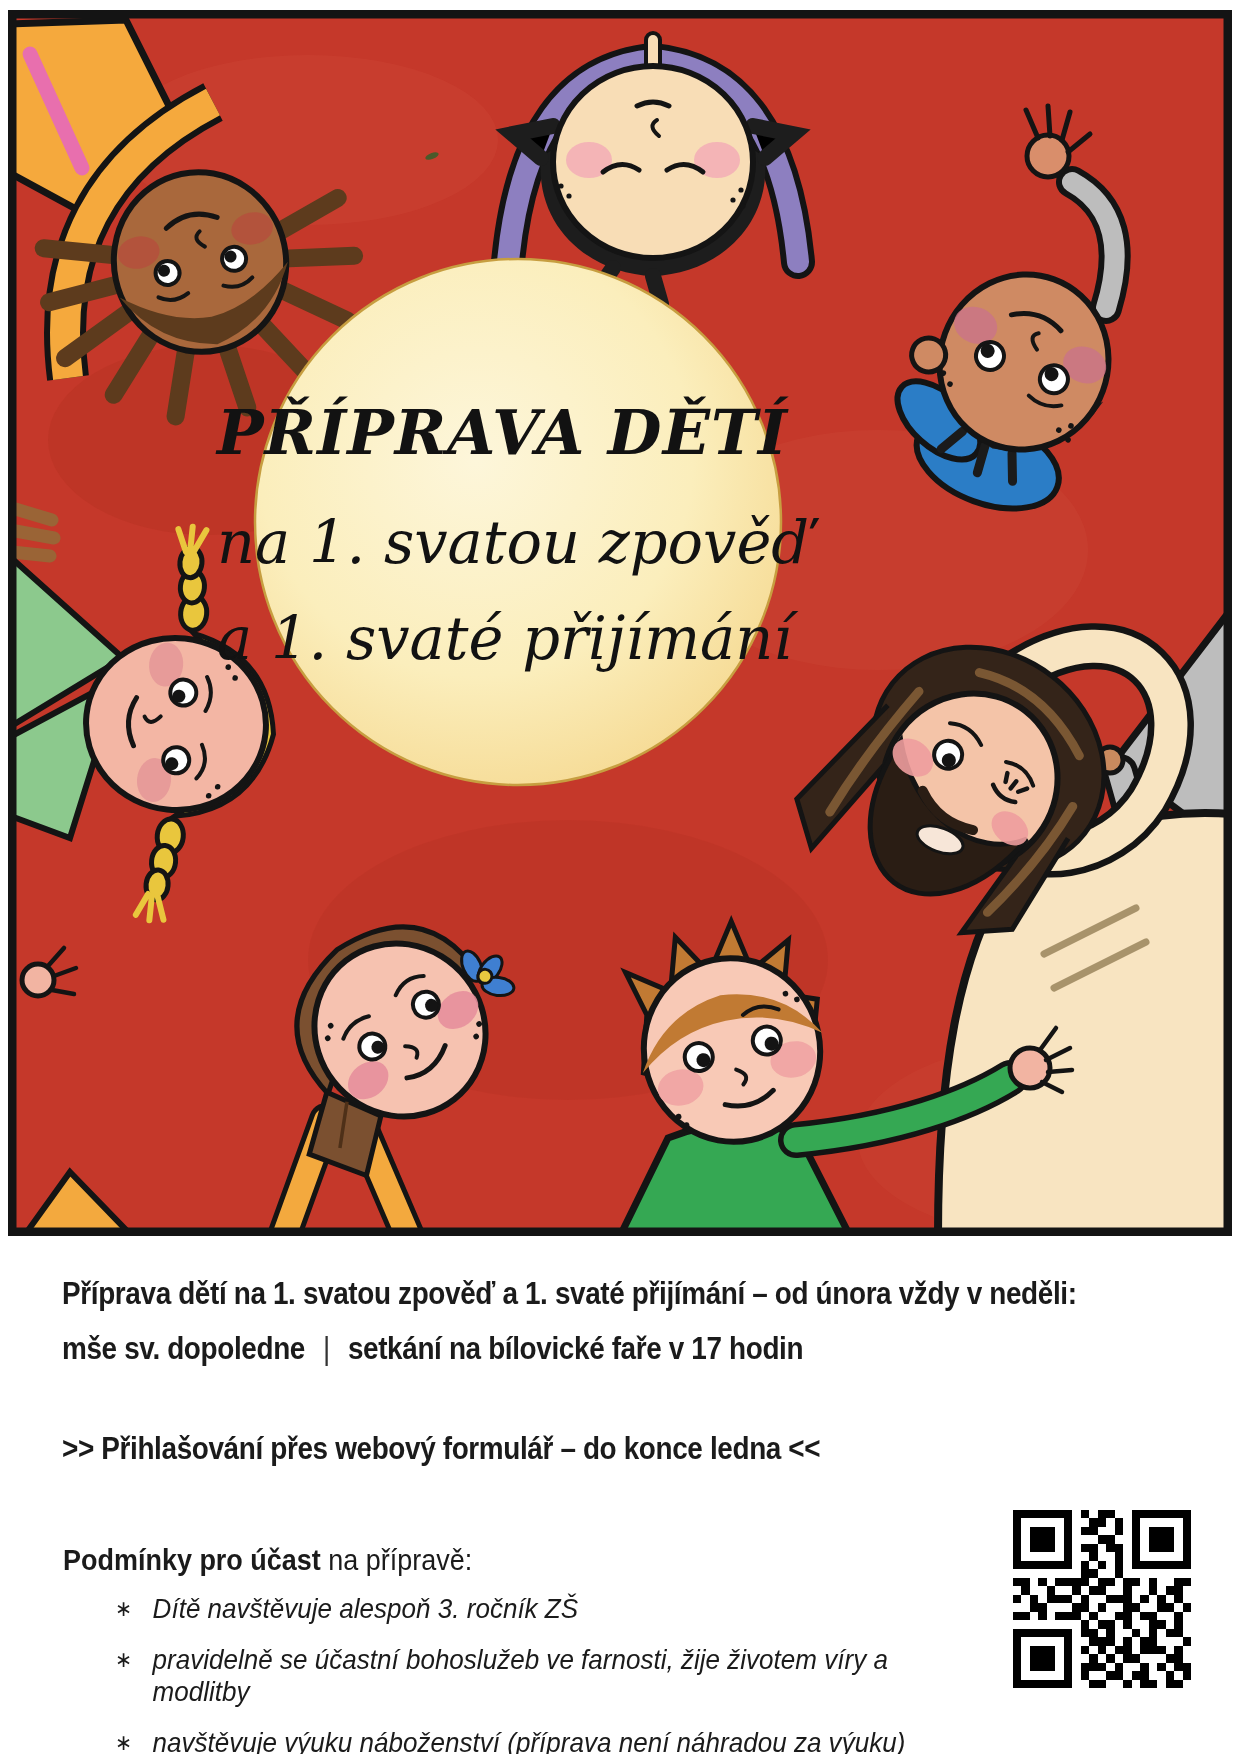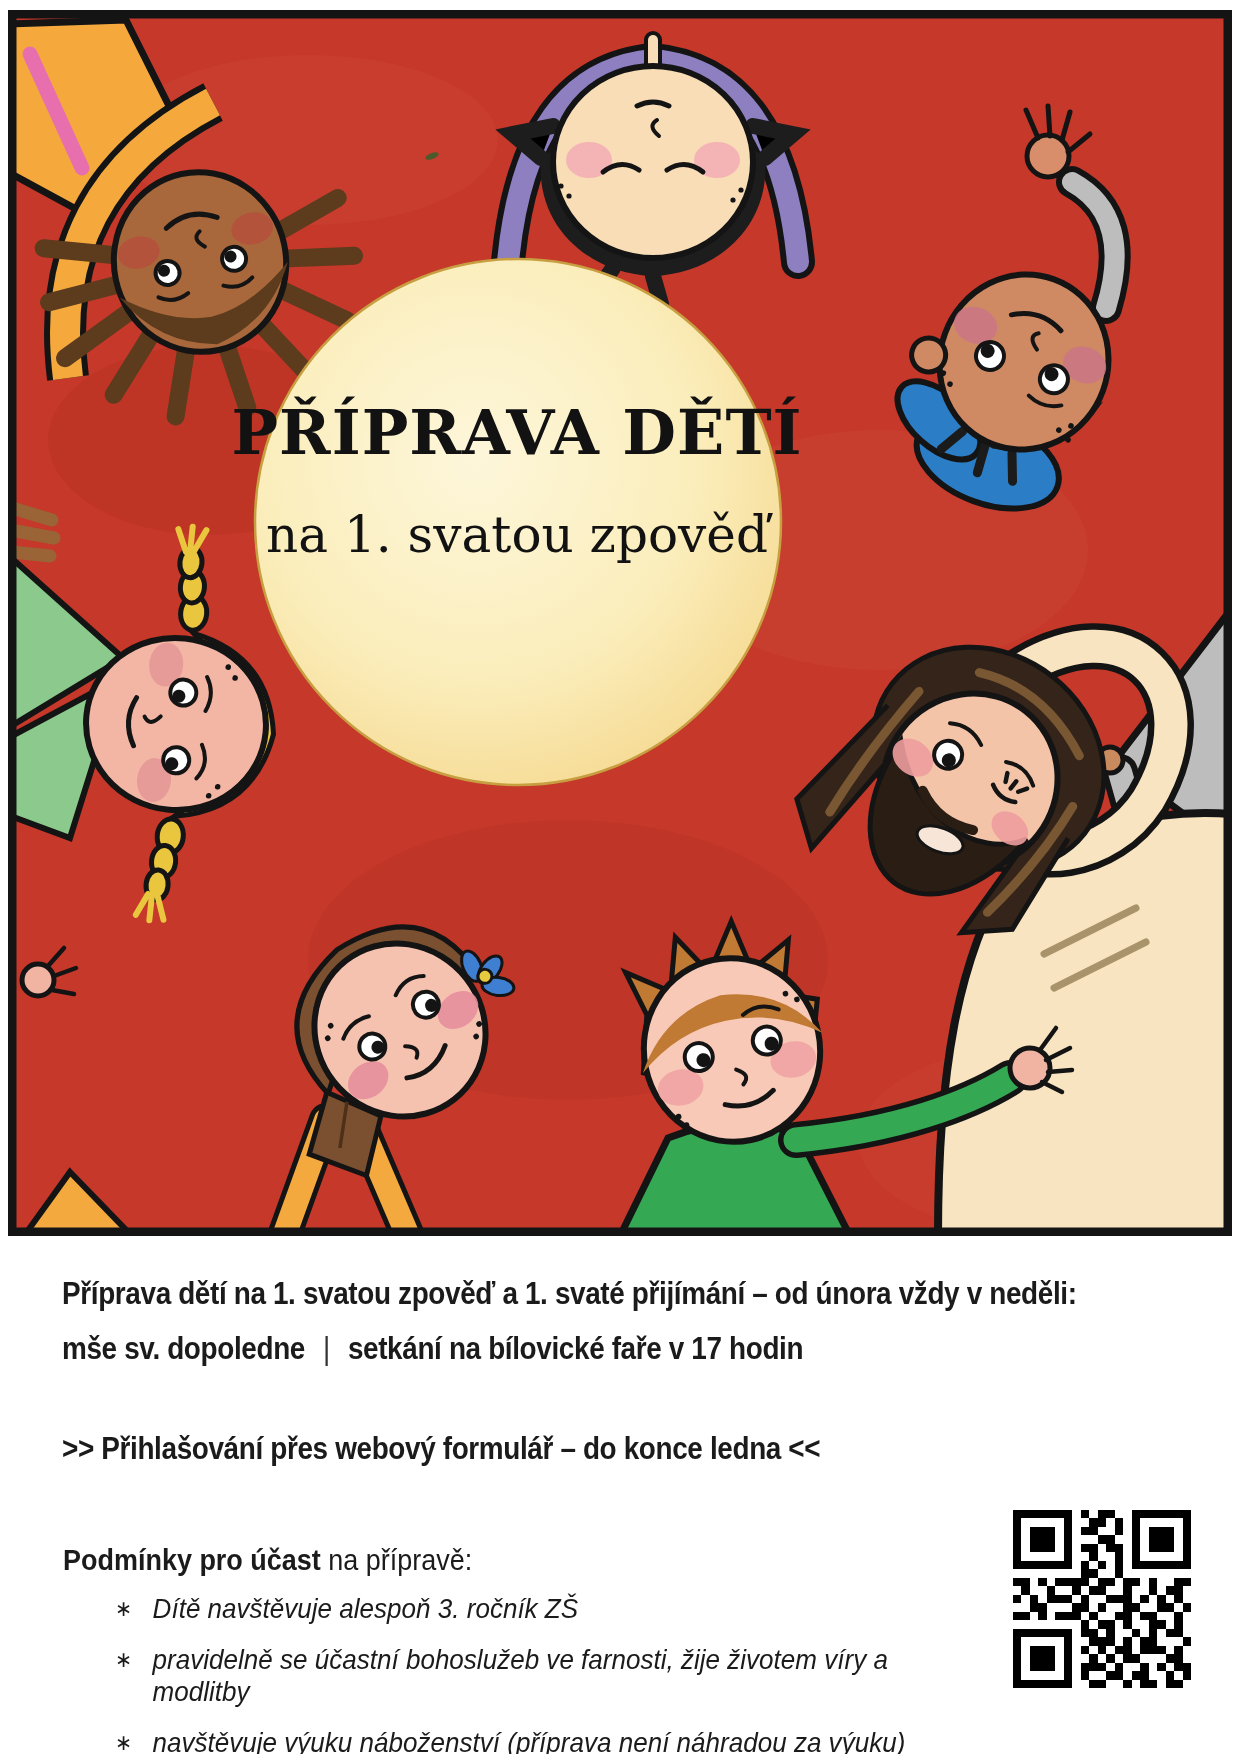--- a/index.html
+++ b/index.html
@@ -1,24 +1,24 @@
 <!DOCTYPE html>
 <html><head>
 <meta charset="utf-8">
 <style>
   html,body{margin:0;padding:0;background:#e8e8e8;}
   .page{position:relative;width:1240px;height:1754px;background:#ffffff;overflow:hidden;
         font-family:"Liberation Sans",sans-serif;color:#1b1b1b;}
   
   .scene{position:absolute;left:8px;top:10px;width:1224px;height:1226px;}
   .scene svg{display:block;width:100%;height:100%;}
-  .circle-text{position:absolute;left:209px;top:386px;width:600px;text-align:center;
-               font-family:"DejaVu Serif","Liberation Serif",serif;color:#121212;}
+  .circle-text{position:absolute;left:209px;top:386px;width:600px;
+               font-family:"DejaVu Serif","Liberation Serif",serif;font-style:italic;color:#121212;}
   .circle-text .title{font-size:62px;font-weight:700;letter-spacing:1px;margin-bottom:26px;}
-  .circle-text .sub{font-size:50px;font-weight:500;line-height:1.62;}
+  .circle-text .sub{font-size:59px;font-weight:500;line-height:1.62;}
   
   .info{position:absolute;left:0;top:1276px;width:1240px;}
   .info p{margin:0;font-weight:bold;font-size:31px;letter-spacing:-.4px;
           transform:scaleX(.9);transform-origin:50% 50%;}
   .info .line1{margin-bottom:19px;}
   .info .line2 .sep{display:inline-block;margin:0 20px;font-weight:normal;color:#333;}
   .info .signup{margin-top:64px;}
   .conditions{position:absolute;left:63px;top:1544px;width:920px;}
   .conditions .heading{margin:0 0 16px 0;font-size:29px;transform:scaleX(.93);transform-origin:0 50%;}
   .conditions .heading strong{font-weight:bold;}
@@ -254,20 +254,21 @@
       </g>
 
       <circle cx="510" cy="512" r="263" fill="url(#cg)" stroke="#c79e40" stroke-width="2.5"></circle>
 
       <rect x="4" y="4" width="1216" height="1218" fill="none" stroke="#141414" stroke-width="9"></rect>
     </svg>
 
     <div class="circle-text">
       <div class="title">PŘÍPRAVA DĚTÍ</div>
       <div class="sub">na 1. svatou zpověď</div>
+      <div class="sub">a 1. svaté přijímání</div>
     </div>
   </div>
 
   <div class="info">
     <p class="line1">Příprava dětí na 1. svatou zpověď a 1. svaté přijímání – od února vždy v neděli:</p>
     <p class="line2"><span>mše sv. dopoledne</span><span class="sep">|</span><span>setkání na bílovické faře v 17 hodin</span></p>
     <p class="signup">&gt;&gt; Přihlašování přes webový formulář – do konce ledna &lt;&lt;</p>
   </div>
 
   <div class="conditions">

